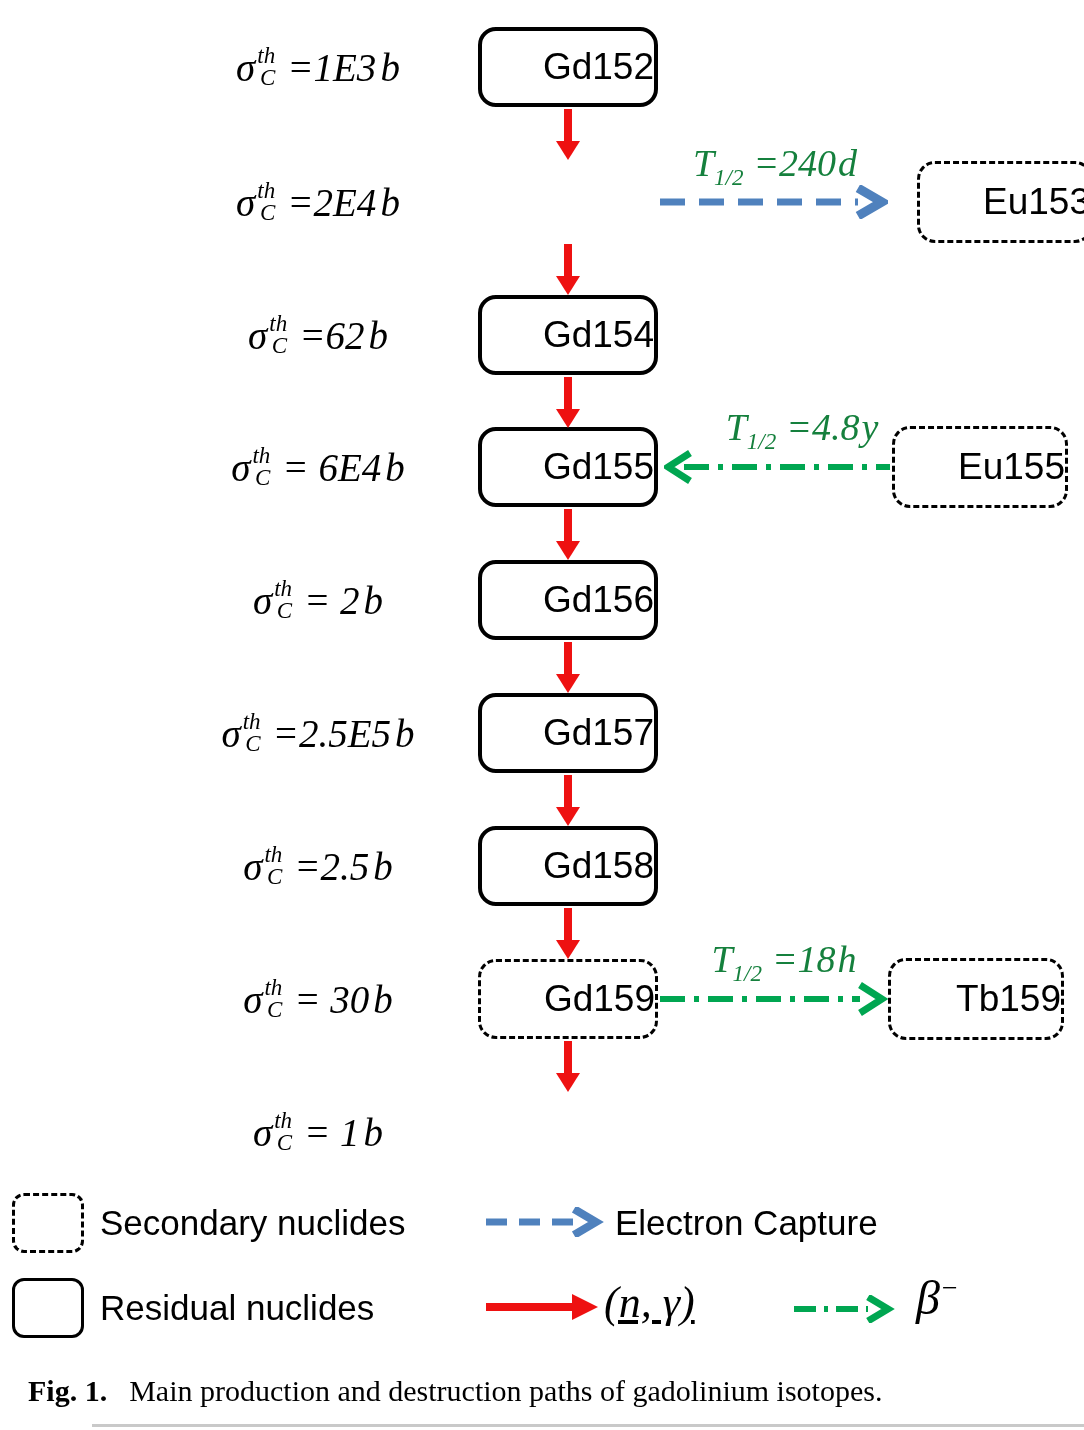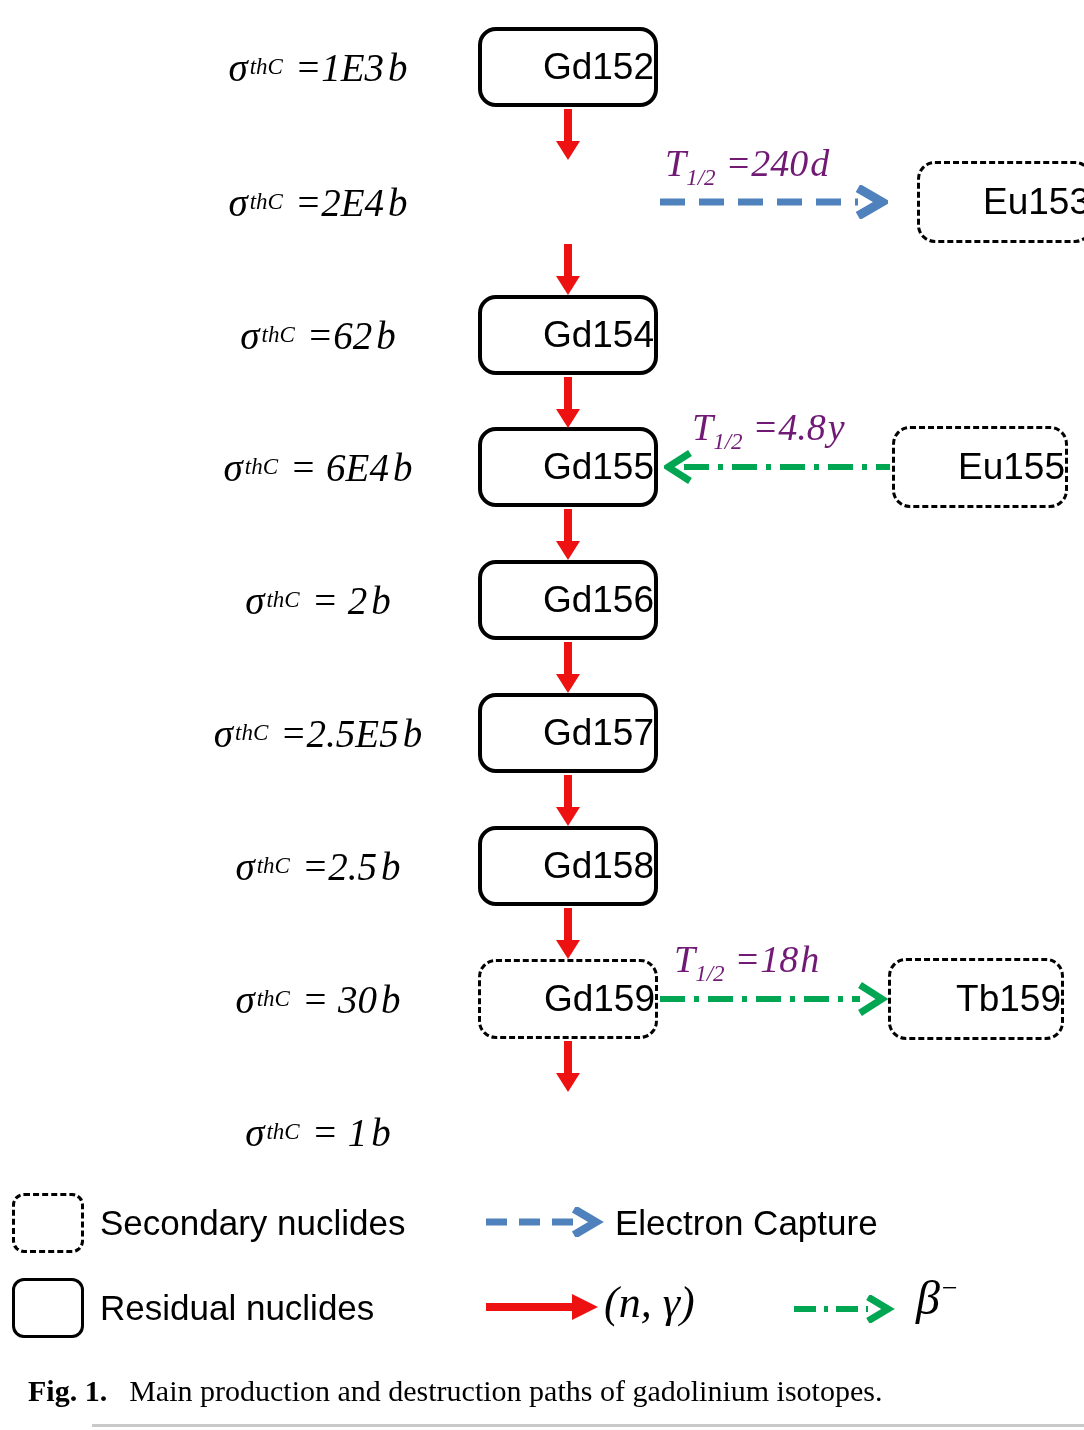--- a/index.html
+++ b/index.html
@@ -13,43 +13,43 @@
           display:flex; align-items:center; justify-content:flex-end;
           font-size:37px; color:#000; }
   .node.secondary { border-style:dashed; border-width:3.5px; }
   .node.side { width:176px; height:82px; }
 
   
   .sigma { position:absolute; left:168px; width:300px; height:80px;
            display:flex; align-items:center; justify-content:center;
            font-family:"Liberation Serif", serif; font-style:italic;
            font-size:39px; color:#000; white-space:nowrap; }
-  .stack { display:inline-flex; flex-direction:row; align-items:flex-end;
+  .stack { display:inline-flex; flex-direction:column; align-items:flex-end;
            font-size:23px; line-height:0.95; margin:0 4px 0 2px; }
   .mval { margin-left:8px; }
   .munit { margin-left:4px; }
 
   
-  .hl { position:absolute; width:220px; 
+  .hl { position:absolute; width:220px; text-align:center;
         font-family:"Liberation Serif", serif; font-style:italic;
-        font-size:38px; color:#701a75; white-space:nowrap; }
+        font-size:38px; color:#15803d; white-space:nowrap; }
   .hl sub { font-size:23px; }
   .hl .mval { margin-left:10px; }
   .hl .munit { margin-left:2px; }
 
   .varrow, .harrow { position:absolute; }
 
   
   .legend-box { position:absolute; width:72px; height:60px; background:#fff;
                 border:3.5px solid #000; border-radius:12px; }
   .legend-box.dashed { border-style:dashed; }
   .legend-text { position:absolute; font-size:35px; color:#000;text-align:center; }
   .math-legend { position:absolute; font-family:"Liberation Serif", serif;
                  font-style:italic; color:#000; white-space:nowrap; }
-  .ngamma-label { font-size:44px; }
+  .ngamma-label { font-size:44px;text-decoration:underline; }
   .beta-label { font-size:48px; }
   .beta-label sup { font-size:28px; }
 
   .caption { position:absolute; left:28px; top:1374px; width:1040px;
              font-family:"Liberation Serif", serif; font-size:30px; color:#000; }
   .caption .cap-label { font-weight:bold; margin-right:22px; }
   .divider { position:absolute; left:92px; top:1424px; width:992px; height:3px;
              background:#c9c9c9; }
 </style>
 </head>

